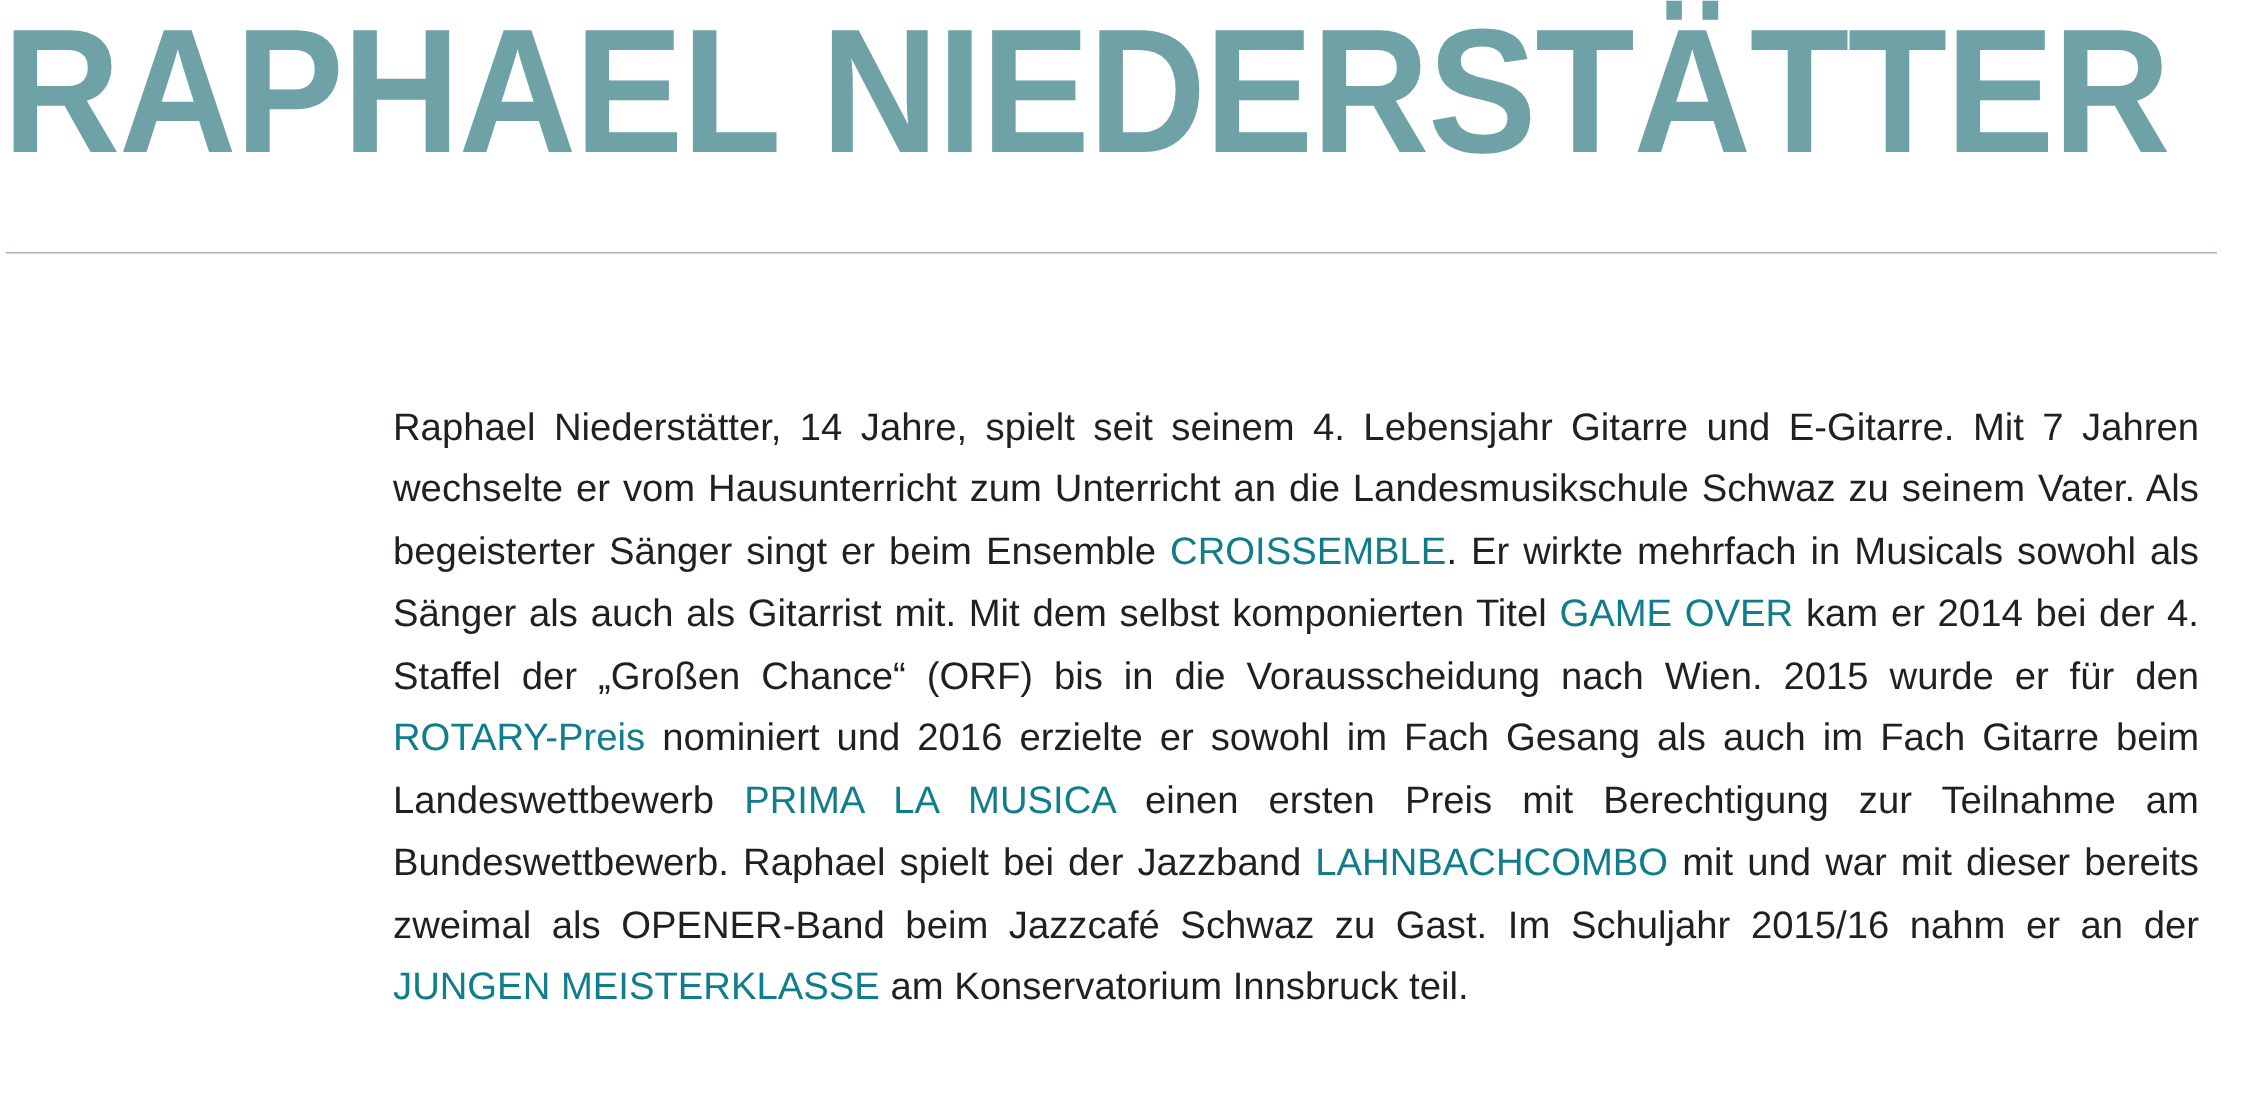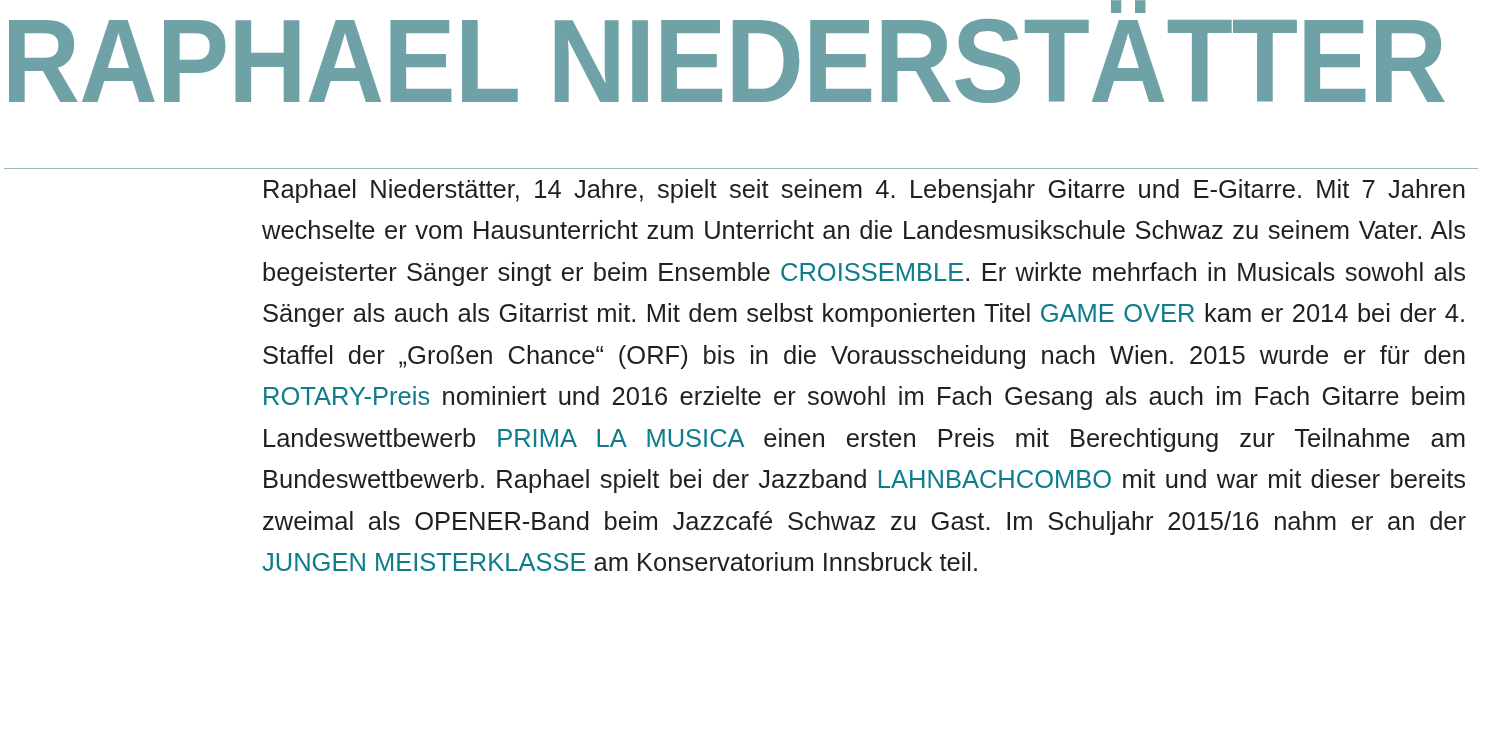--- a/index.html
+++ b/index.html
@@ -34,20 +34,21 @@
     transform-origin: left top;
     white-space: nowrap;
     padding-top: 4px;
   }
   .title-rule {
     margin: 48px 22px 0 4px;
     height: 1px;
     background: #9fb9bb;
   }
   .body-wrap {
+    margin-top: 96px;
     padding-left: 262px;
     padding-right: 34px;
   }
   .body-text {
     font-family: "Liberation Sans", sans-serif;
     font-size: 25.5px;
     line-height: 41.5px;
     text-align: justify;
     text-justify: inter-word;
     color: #231f20;

